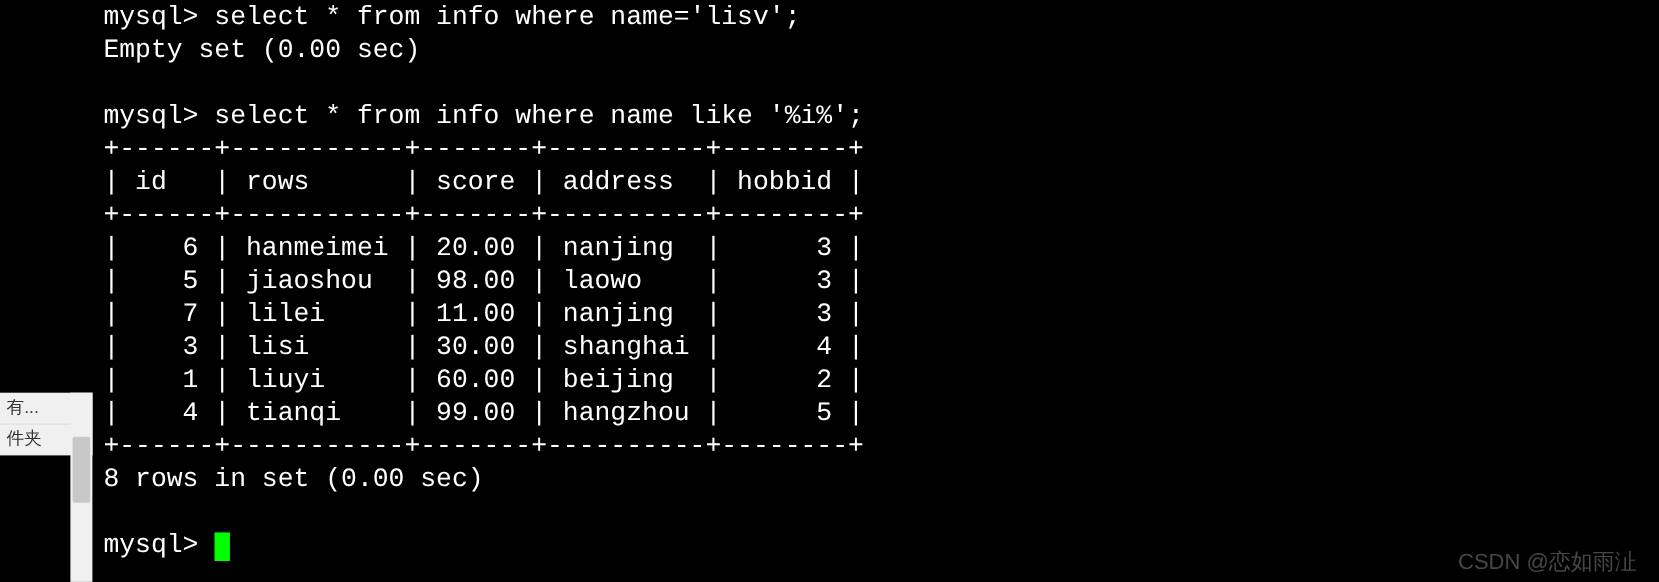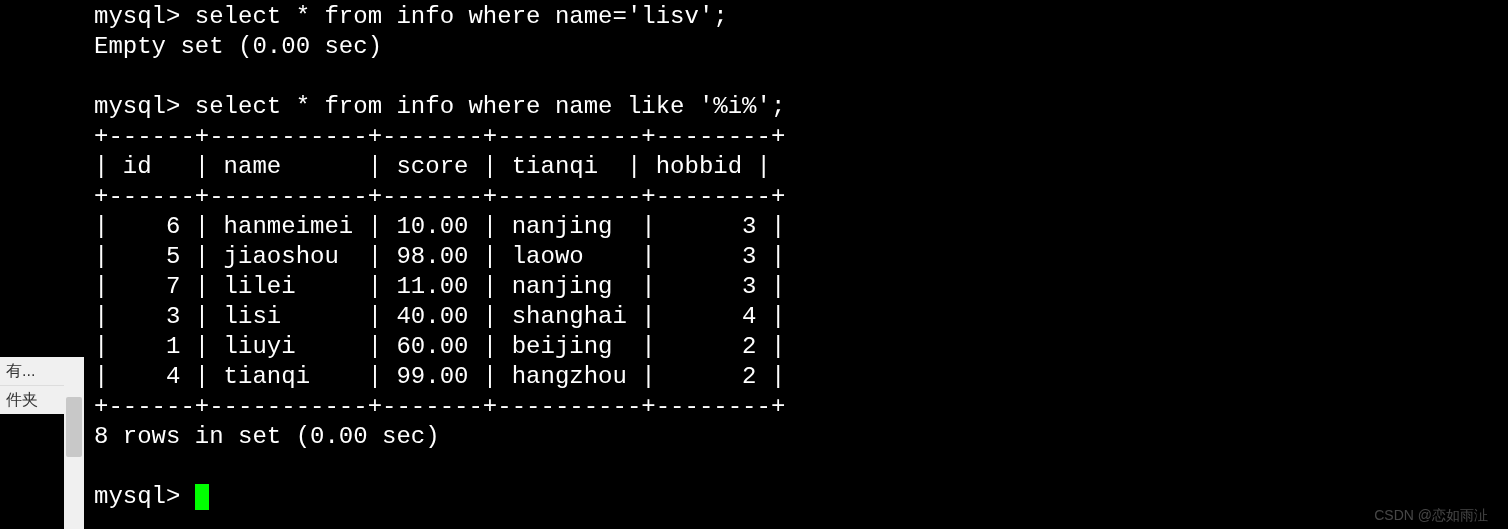--- a/index.html
+++ b/index.html
@@ -76,21 +76,21 @@
       height: 26px;
       background: #00ff00;
       vertical-align: text-bottom;
     }
     .watermark {
       position: absolute;
       right: 20px;
       bottom: 5px;
       color: rgba(200,200,200,0.35);
       font-family: "Microsoft YaHei", sans-serif;
-      font-size: 14px;
+      font-size: 20px;
     }
   </style>
 </head>
 <body>
 
 <div class="sidebar">
   <div class="sidebar-item sidebar-item-top">
     <span>有...</span>
     <span class="sidebar-chevron">︿</span>
   </div>
@@ -101,26 +101,26 @@
 
 <div class="scrollbar-area">
   <div class="scrollbar-thumb"></div>
 </div>
 
 <div class="terminal"><span>mysql&gt; select * from info where name='lisv';</span>
 <span>Empty set (0.00 sec)</span>
 <span></span>
 <span>mysql&gt; select * from info where name like '%i%';</span>
 <span>+------+-----------+-------+----------+--------+</span>
-<span>| id   | name      | score | tianqi  | hobbid |</span>
+<span>| id   | rows      | score | address  | hobbid |</span>
 <span>+------+-----------+-------+----------+--------+</span>
-<span>|    6 | hanmeimei | 10.00 | nanjing  |      3 |</span>
+<span>|    6 | hanmeimei | 20.00 | nanjing  |      3 |</span>
 <span>|    5 | jiaoshou  | 98.00 | laowo    |      3 |</span>
 <span>|    7 | lilei     | 11.00 | nanjing  |      3 |</span>
-<span>|    3 | lisi      | 40.00 | shanghai |      4 |</span>
+<span>|    3 | lisi      | 30.00 | shanghai |      4 |</span>
 <span>|    1 | liuyi     | 60.00 | beijing  |      2 |</span>
-<span>|    4 | tianqi    | 99.00 | hangzhou |      2 |</span>
+<span>|    4 | tianqi    | 99.00 | hangzhou |      5 |</span>
 <span>+------+-----------+-------+----------+--------+</span>
 <span>8 rows in set (0.00 sec)</span>
 <span></span>
 <span>mysql&gt; </span><span class="cursor"></span></div>
 
 <div class="watermark">CSDN @恋如雨沚</div>
 
 </body></html>

